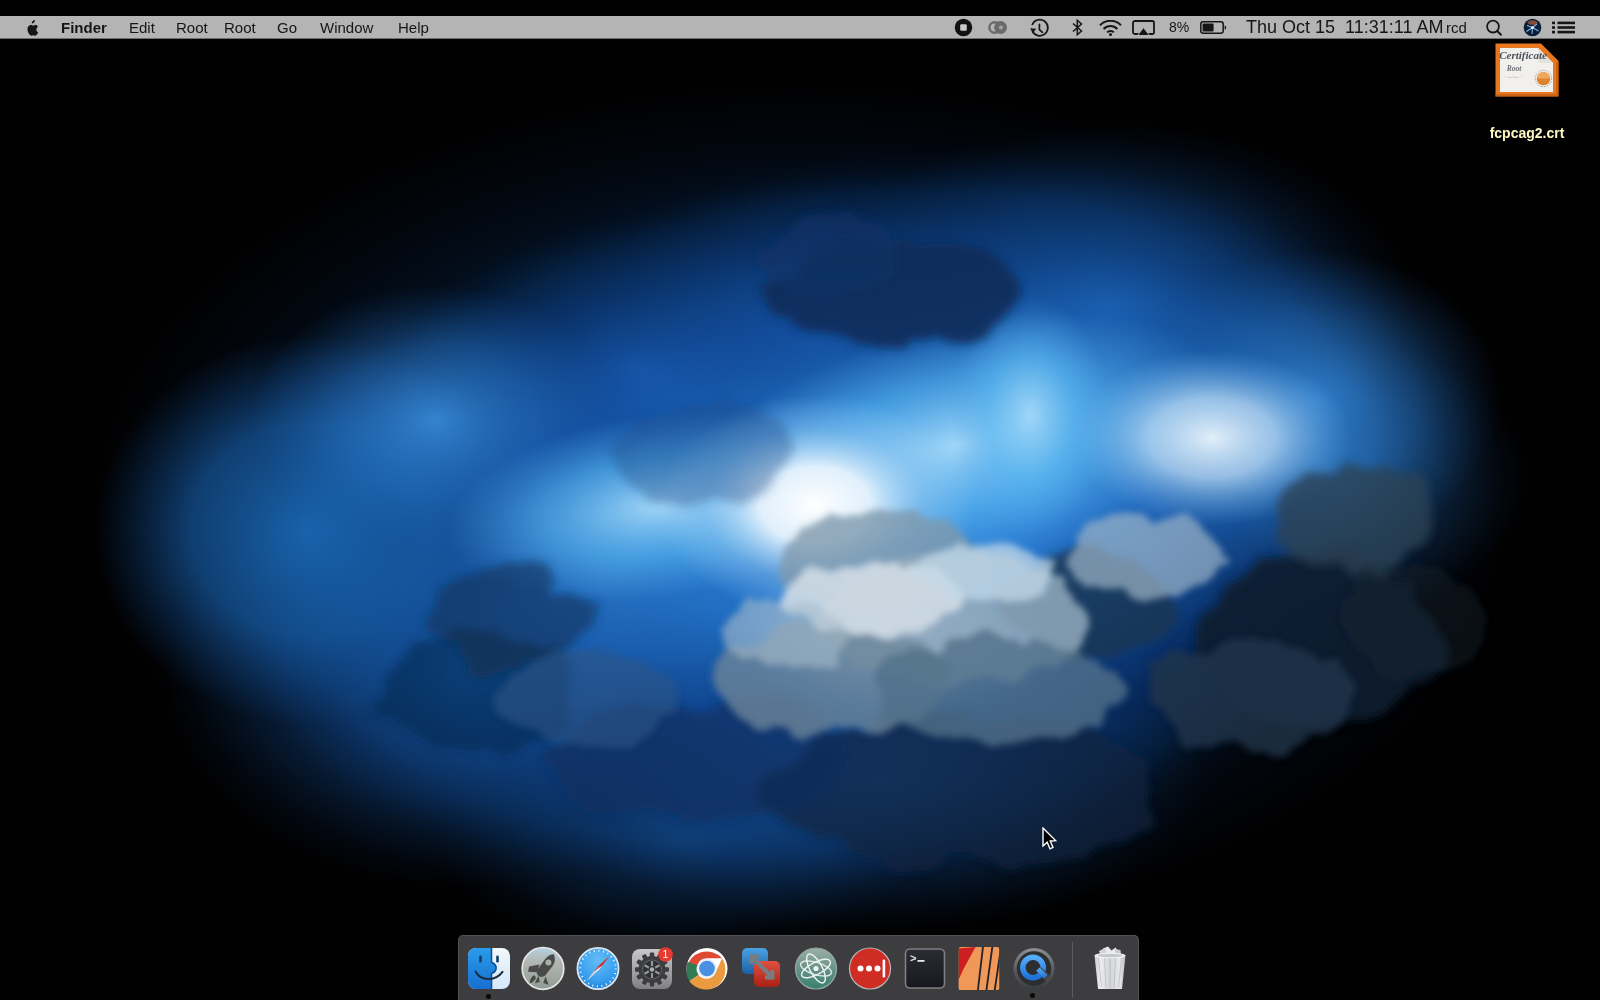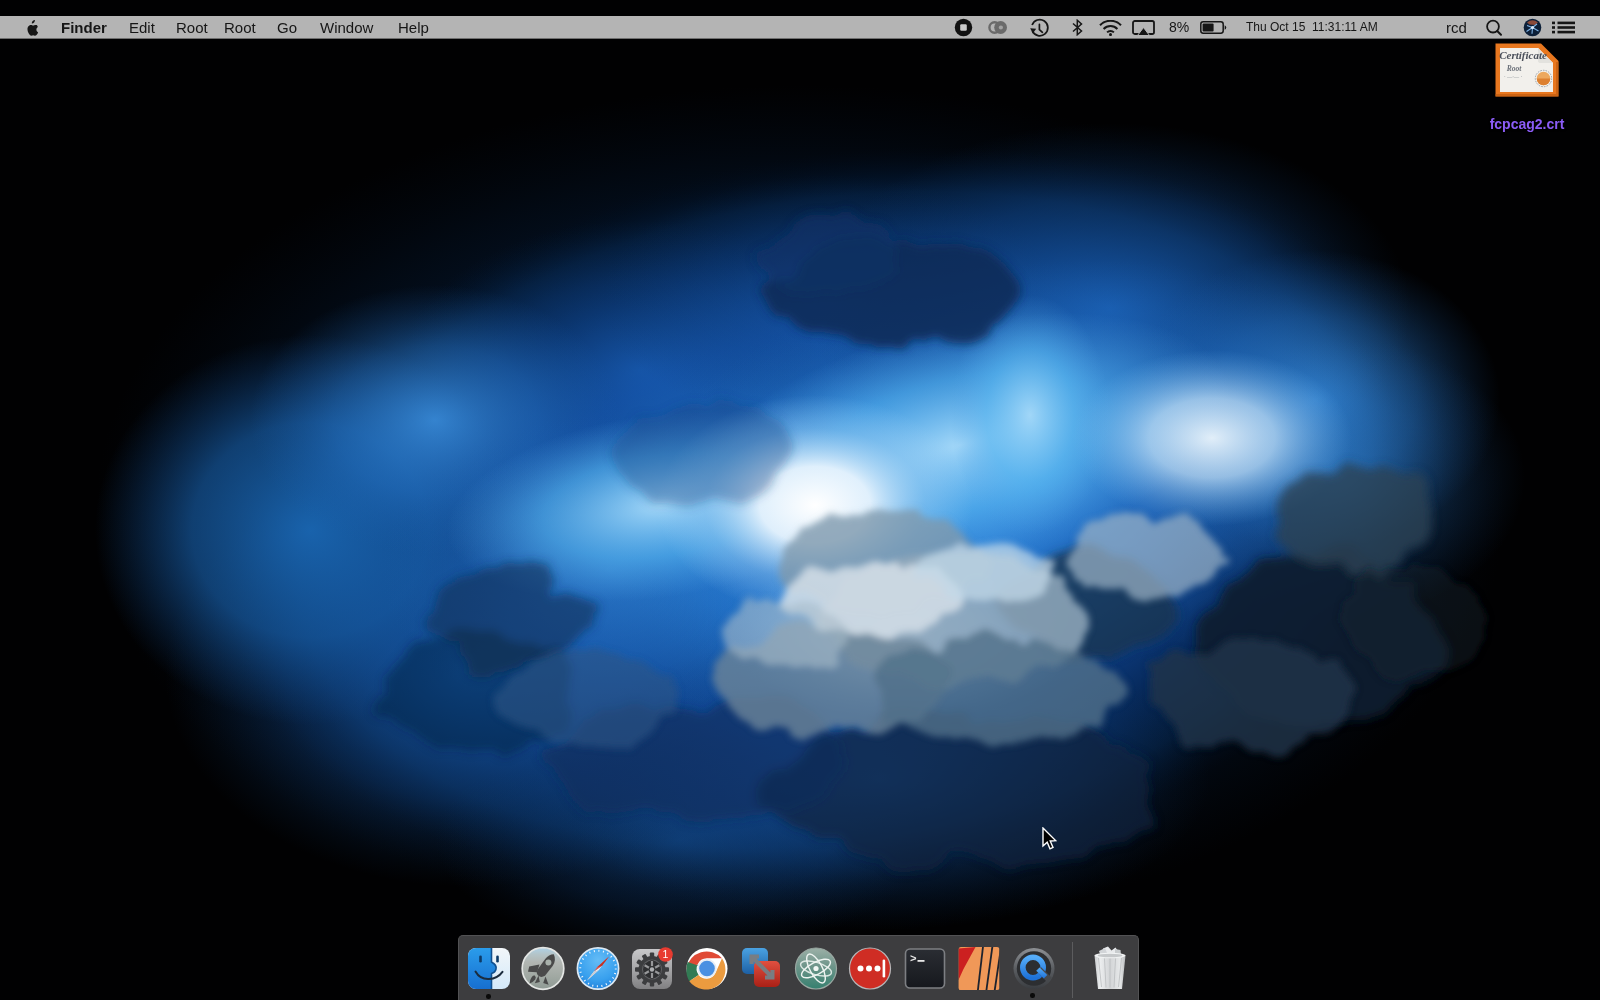--- a/index.html
+++ b/index.html
@@ -6,22 +6,22 @@
   *{box-sizing:border-box;}
   body{font-family:"Liberation Sans",sans-serif;}
   #wall{position:absolute;left:0;top:0;width:1600px;height:1000px;}
   #menubar{position:absolute;left:0;top:16px;width:1600px;height:23px;
     background:#b4b4b4;border-bottom:1px solid #6e6e6e;z-index:50;}
   .mi{position:absolute;top:0;height:23px;line-height:23px;font-size:15px;color:#161616;white-space:pre;}
   .mb{font-weight:bold;}
   #dock{position:absolute;left:458px;top:935px;width:681px;height:70px;
     background:#3d3d3f;border:1px solid #525254;border-bottom:none;border-radius:5px 5px 0 0;z-index:40;}
   .dicon{position:absolute;top:945px;width:46px;height:46px;z-index:45;}
-  #certlabel{position:absolute;left:1467px;top:116px;width:120px;text-align:center;
-    color:#8b5cf6;font-size:14px;font-weight:bold;z-index:30;text-shadow:0 1px 2px #000;}
+  #certlabel{position:absolute;left:1467px;top:125px;width:120px;text-align:center;
+    color:#fef9c3;font-size:14px;font-weight:bold;z-index:30;text-shadow:0 1px 2px #000;}
 </style>
 </head>
 <body>
 <svg id="wall" viewBox="0 0 1600 1000" xmlns="http://www.w3.org/2000/svg">
   <defs>
     <radialGradient id="glow" cx="0.5" cy="0.5" r="0.5">
       <stop offset="0" stop-color="#2f86dc"></stop>
       <stop offset="0.28" stop-color="#2070c8"></stop>
       <stop offset="0.52" stop-color="#11499a"></stop>
       <stop offset="0.74" stop-color="#072a5c"></stop>
@@ -180,21 +180,21 @@
     <rect x="1" y="1" width="21" height="13" rx="1.8" fill="none" stroke="#161616" stroke-width="1.8"></rect>
     <path d="M11.5 7.5 L17.5 15.5 L5.5 15.5 Z" fill="#161616" stroke="#b7b7b7" stroke-width="1"></path>
   </svg>
   <span class="mi" style="left:1169px;font-size:14px">8%</span>
 
   <svg style="position:absolute;left:1200px;top:5px" width="28" height="13" viewBox="0 0 28 13">
     <rect x="0.8" y="0.8" width="22.4" height="11.4" rx="2.4" fill="none" stroke="#161616" stroke-width="1.5"></rect>
     <rect x="2.6" y="2.6" width="11" height="7.8" rx="1" fill="#161616"></rect>
     <path d="M24.7 4.2 a 2.5 2.5 0 0 1 0 4.6 Z" fill="#161616"></path>
   </svg>
-  <span class="mi" style="left:1246px;font-size:12px">Thu Oct 15  11:31:11 AM</span>
+  <span class="mi" style="left:1246px;font-size:18px">Thu Oct 15  11:31:11 AM</span>
   <span class="mi" style="left:1446px;font-weight:400">rcd</span>
 
   <svg style="position:absolute;left:1485px;top:3px" width="18" height="18" viewBox="0 0 18 18">
     <circle cx="8" cy="7.6" r="5.9" fill="none" stroke="#161616" stroke-width="1.8"></circle>
     <path d="M12.2 12 L16 15.8" stroke="#161616" stroke-width="2" stroke-linecap="round"></path>
   </svg>
 
   <svg style="position:absolute;left:1523px;top:2px" width="19" height="19" viewBox="0 0 19 19">
     <circle cx="9.5" cy="9.5" r="8.8" fill="#0c1f38"></circle>
     <path d="M4 4.5 A 8 8 0 0 1 15 4.5 L 12 7 L 6.5 6.5 Z" fill="#8a4a3a"></path>

